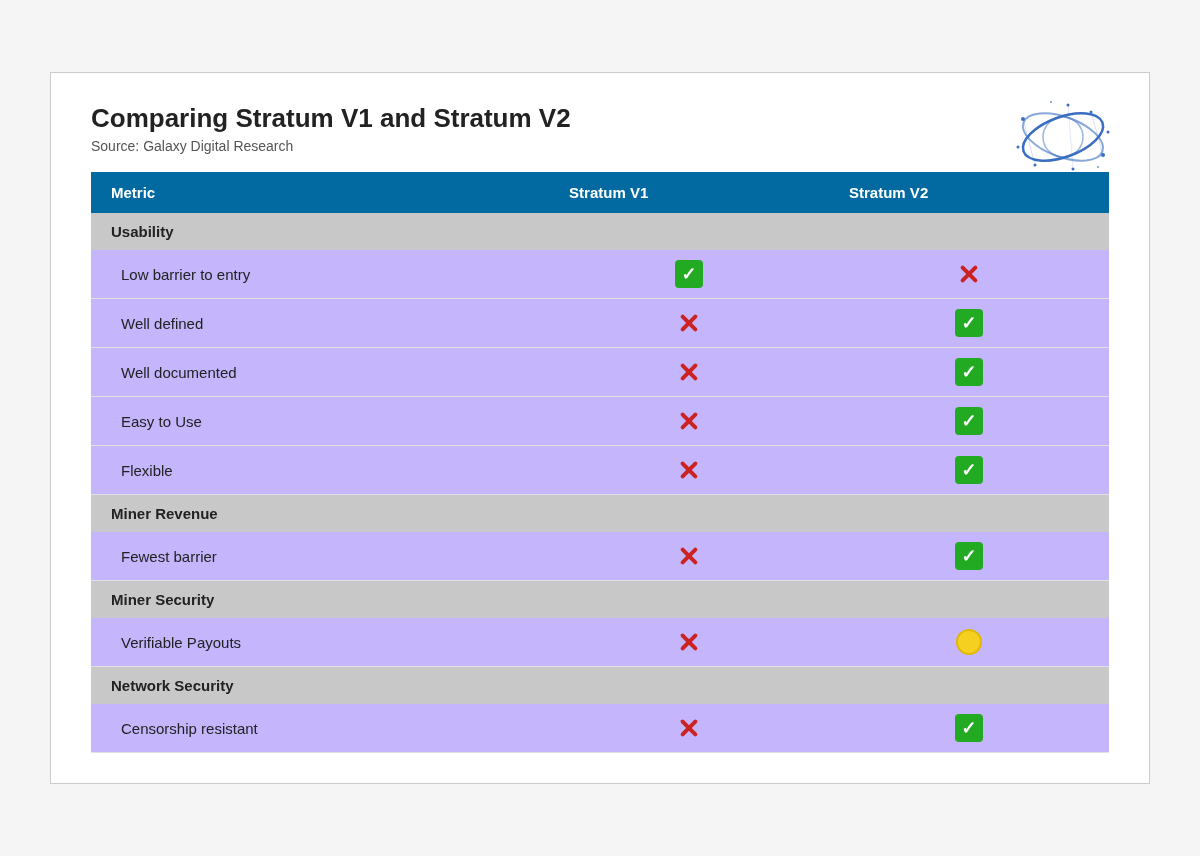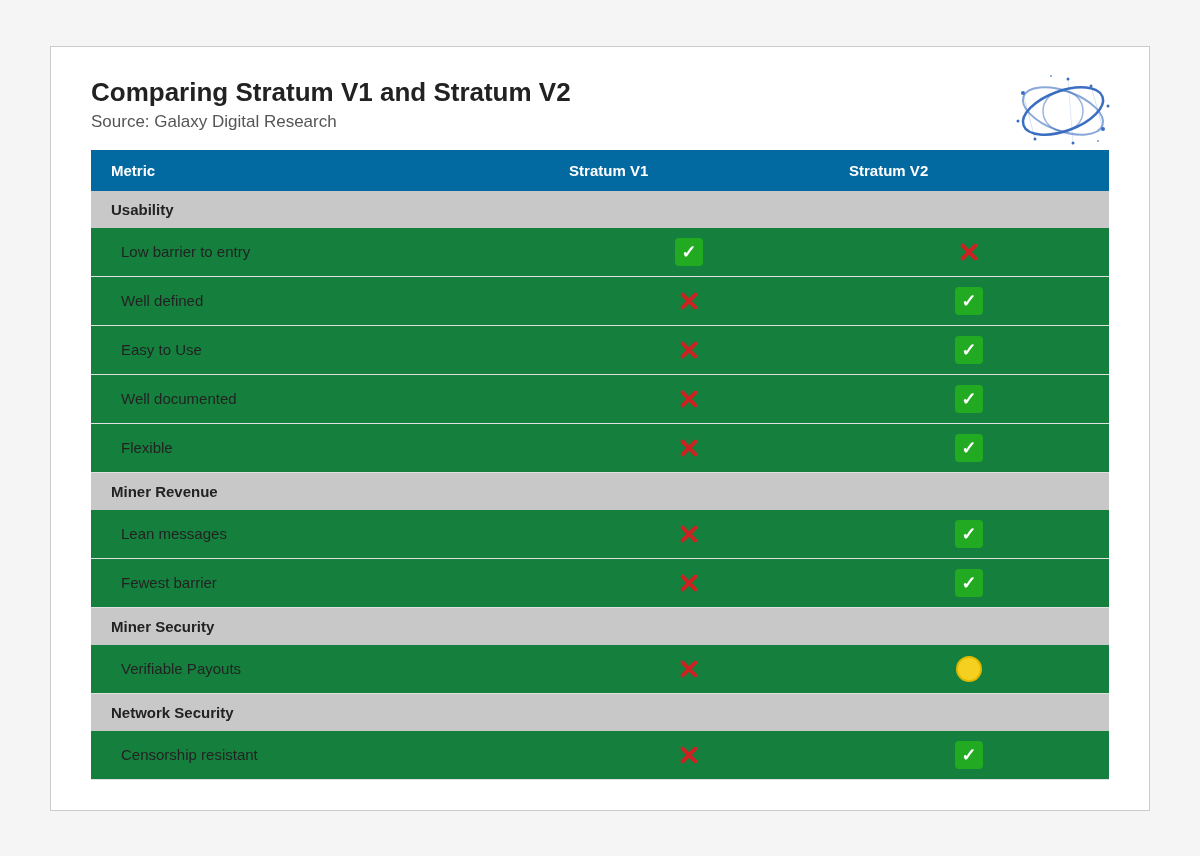--- a/index.html
+++ b/index.html
@@ -21,21 +21,21 @@
     }
     .title-section {
       margin-bottom: 18px;
     }
     .title {
       font-size: 26px;
       font-weight: bold;
       color: #222;
     }
     .subtitle {
-      font-size: 17px;
+      font-size: 14px;
       color: #555;
       margin-top: 4px;
     }
     .logo {
       position: absolute;
       top: 24px;
       right: 36px;
       width: 100px;
       height: 80px;
     }
@@ -59,21 +59,21 @@
     tr.section-header td {
       background: #c8c8c8;
       font-weight: bold;
       font-size: 15px;
       padding: 10px 20px;
       color: #222;
     }
     tr.data-row td {
       padding: 10px 20px;
       border-bottom: 1px solid #e0e0e0;
-      background: #15803d;
+      background: #c4b5fd;
     }
     tr.data-row td:not(:first-child) {
       text-align: center;
     }
     .metric-label {
       color: #222;
       font-size: 15px;
       padding-left: 10px;
     }
     .check-green {
@@ -176,43 +176,38 @@
           <td><span class="metric-label">Low barrier to entry</span></td>
           <td><span class="check-green"></span></td>
           <td><span class="cross-red"></span></td>
         </tr>
         <tr class="data-row">
           <td><span class="metric-label">Well defined</span></td>
           <td><span class="cross-red"></span></td>
           <td><span class="check-green"></span></td>
         </tr>
         <tr class="data-row">
+          <td><span class="metric-label">Well documented</span></td>
+          <td><span class="cross-red"></span></td>
+          <td><span class="check-green"></span></td>
+        </tr>
+        <tr class="data-row">
           <td><span class="metric-label">Easy to Use</span></td>
-          <td><span class="cross-red"></span></td>
-          <td><span class="check-green"></span></td>
-        </tr>
-        <tr class="data-row">
-          <td><span class="metric-label">Well documented</span></td>
           <td><span class="cross-red"></span></td>
           <td><span class="check-green"></span></td>
         </tr>
         <tr class="data-row">
           <td><span class="metric-label">Flexible</span></td>
           <td><span class="cross-red"></span></td>
           <td><span class="check-green"></span></td>
         </tr>
         <tr class="section-header">
           <td colspan="3">Miner Revenue</td>
         </tr>
         <tr class="data-row">
-          <td><span class="metric-label">Lean messages</span></td>
-          <td><span class="cross-red"></span></td>
-          <td><span class="check-green"></span></td>
-        </tr>
-        <tr class="data-row">
           <td><span class="metric-label">Fewest barrier</span></td>
           <td><span class="cross-red"></span></td>
           <td><span class="check-green"></span></td>
         </tr>
         <tr class="section-header">
           <td colspan="3">Miner Security</td>
         </tr>
         <tr class="data-row">
           <td><span class="metric-label">Verifiable Payouts</span></td>
           <td><span class="cross-red"></span></td>

